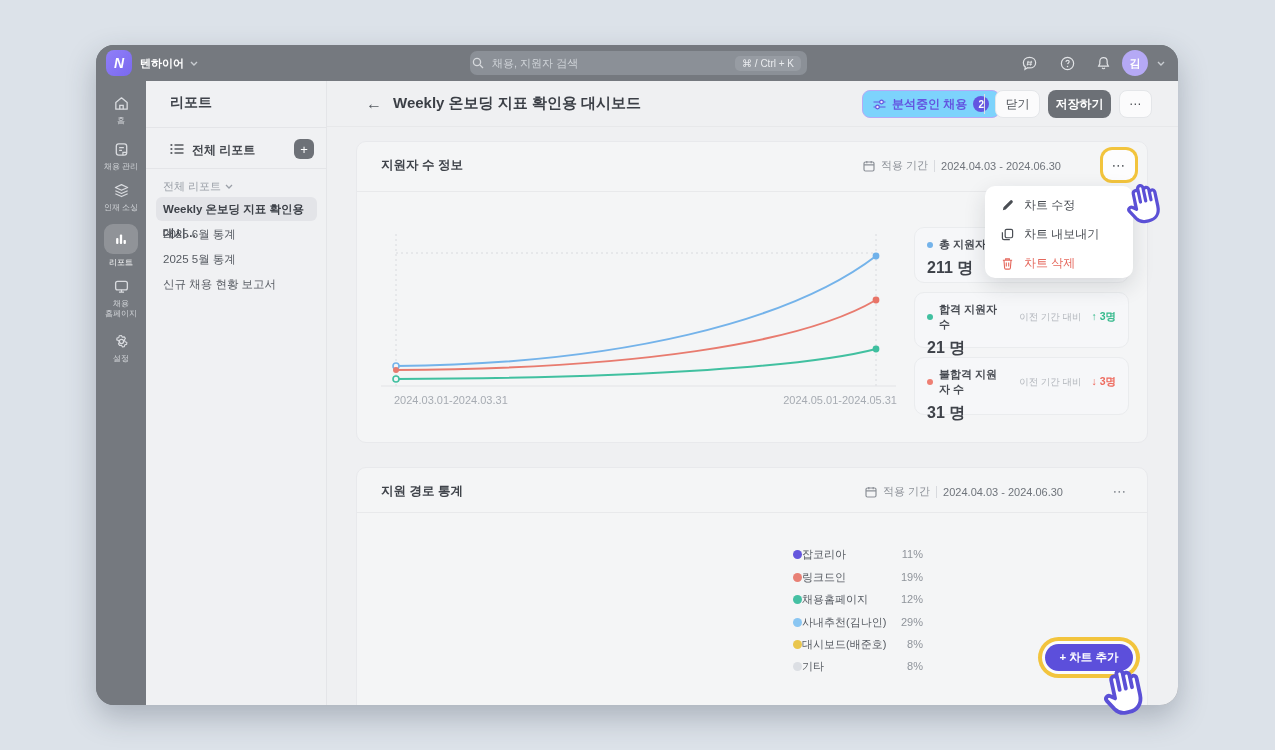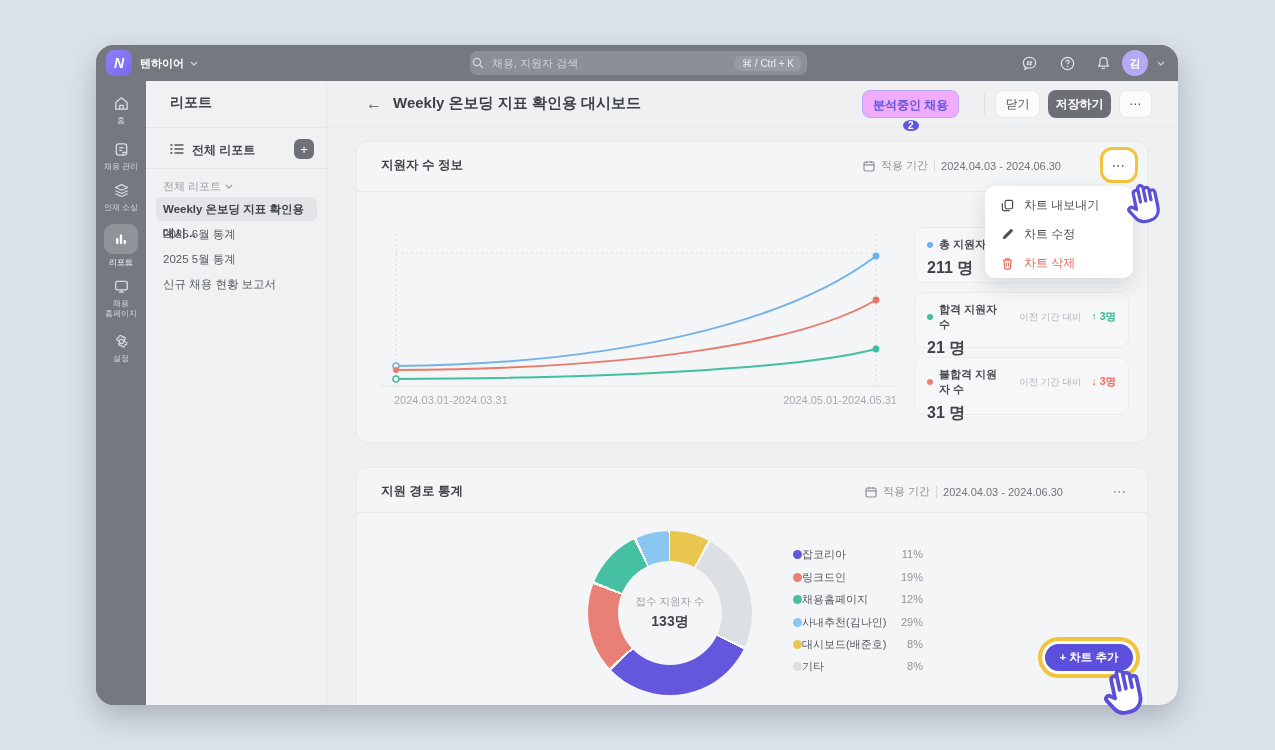--- a/index.html
+++ b/index.html
@@ -31,21 +31,21 @@
   .rp-row .lbl { position:absolute; left:46px; top:9px; font-size:12px; font-weight:700; color:#45494f; }
   .plusbtn { position:absolute; right:13px; top:6px; width:20px; height:20px; border-radius:6px; background:#6d7177; color:#fff; font-size:13px; display:flex; align-items:center; justify-content:center; }
   .rp-group { position:absolute; left:17px; top:98px; font-size:11px; color:#9ba0a8; display:flex; align-items:center; gap:4px; }
   .rp-item { position:absolute; left:17px; font-size:11.5px; color:#565b62; }
   .rp-item.sel { left:10px; width:161px; height:24px; background:#e3e4e8; border-radius:6px; line-height:24px; padding-left:7px; font-weight:700; color:#3d4148; }
   
   .main { position:absolute; left:231px; top:36px; width:851px; height:624px; background:#eff0f2; }
   .main-hdr { position:absolute; left:0; top:0; width:851px; height:46px; border-bottom:1px solid #e7e8ea; }
   .back { position:absolute; left:36px; top:12px; width:22px; height:22px; color:#555a61; font-size:16px; display:flex; align-items:center; justify-content:center; }
   .doc-title { position:absolute; left:66px; top:13px; font-size:15px; font-weight:700; color:#3b3f46; }
-  .chip { position:absolute; left:535px; top:9px; height:28px; border-radius:8px; border:1px solid #b6aaf6; background:#f0abfc; display:flex; align-items:center; gap:6px; padding:0 10px; color:#6355e0; font-size:12px; font-weight:700;flex-direction:column; }
+  .chip { position:absolute; left:535px; top:9px; height:28px; border-radius:8px; border:1px solid #b6aaf6; background:#7dd3fc; display:flex; align-items:center; gap:6px; padding:0 10px; color:#6355e0; font-size:12px; font-weight:700; }
   .chip .badge { width:16px; height:16px; border-radius:50%; background:#6355e0; color:#fff; font-size:10px; display:flex; align-items:center; justify-content:center; }
   .vdiv { position:absolute; left:657px; top:13px; width:1px; height:20px; background:#dcdee2; }
   .btn { position:absolute; top:9px; height:28px; border-radius:8px; font-size:12px; display:flex; align-items:center; justify-content:center; }
   .btn.ghost { background:#fbfbfc; border:1px solid #e4e6e9; color:#4a4e54; }
   .btn.dark { background:#6c7076; color:#fff; font-weight:700; }
   
   .card { position:absolute; left:29px; width:792px; background:#f4f5f6; border:1px solid #e8e9ec; border-radius:10px; }
   .card-title { position:absolute; left:24px; top:15px; font-size:12.5px; font-weight:700; color:#3f434a; }
   .period { position:absolute; top:16px; display:flex; align-items:center; gap:6px; font-size:11px; color:#8b9097; }
   .period .val { color:#6f747b; }
@@ -280,30 +280,30 @@
             <span class="cmp">이전 기간 대비</span>
             <span class="delta" style=";color:#ee6a5e">↓ 3명</span>
           </div>
           <div class="val">31 명</div>
         </div>
       </div>
 
       <div class="menu">
         <div class="mi">
           <svg width="13" height="13" viewBox="0 0 14 14">
+              <path d="M2 12l.7-3L10 1.7a1.4 1.4 0 0 1 2 0l.3.3a1.4 1.4 0 0 1 0 2L5 11.3z" fill="#4a4e54"></path>
+            </svg>
+          <span>차트 수정</span>
+        </div>
+        <div class="mi">
+          <svg width="13" height="13" viewBox="0 0 14 14">
               <rect x="4.5" y="1.5" width="8" height="9" rx="1.5" stroke="#4a4e54" stroke-width="1.3" fill="none"></rect>
               <path d="M9.5 12.5H3.2A1.7 1.7 0 0 1 1.5 10.8V4.5" stroke="#4a4e54" stroke-width="1.3" fill="none"></path>
             </svg>
           <span>차트 내보내기</span>
-        </div>
-        <div class="mi">
-          <svg width="13" height="13" viewBox="0 0 14 14">
-              <path d="M2 12l.7-3L10 1.7a1.4 1.4 0 0 1 2 0l.3.3a1.4 1.4 0 0 1 0 2L5 11.3z" fill="#4a4e54"></path>
-            </svg>
-          <span>차트 수정</span>
         </div>
         <div class="mi danger">
           <svg width="13" height="13" viewBox="0 0 14 14">
               <path d="M2 3.5h10M5 3.5V2h4v1.5M3.2 3.5l.7 8.3a1.3 1.3 0 0 0 1.3 1.2h3.6a1.3 1.3 0 0 0 1.3-1.2l.7-8.3" stroke="#e5685d" stroke-width="1.2" fill="none"></path>
               <path d="M5.7 6v4.3M8.3 6v4.3" stroke="#e5685d" stroke-width="1.2"></path>
             </svg>
           <span>차트 삭제</span>
         </div>
       </div>
 
@@ -314,26 +314,20 @@
               <rect x="1" y="2" width="10" height="9" rx="1.5" stroke="#8b9097" stroke-width="1.2" fill="none"></rect>
               <path d="M3.8 1v2.2M8.2 1v2.2M1 4.8h10" stroke="#8b9097" stroke-width="1.2"></path>
             </svg>
           <span>적용 기간</span>
           <span class="pdiv"></span>
           <span class="val">2024.04.03 - 2024.06.30</span>
         </div>
         <div class="morebtn">⋯</div>
         <div class="card-hdr-div" style="top:44px;"></div>
 
-        <div class="donut">
-          <div class="hole">
-            <span class="l">접수 지원자 수</span>
-            <span class="v">133명</span>
-          </div>
-        </div>
 
         <div class="leg-row" style="top:79px;">
           <span class="ldot" style=";background:#6456dd"></span>
           <span class="llbl">잡코리아</span>
           <span class="lpct">11%</span>
         </div>
         <div class="leg-row" style="top:102px;">
           <span class="ldot" style=";background:#e88075"></span>
           <span class="llbl">링크드인</span>
           <span class="lpct">19%</span>

